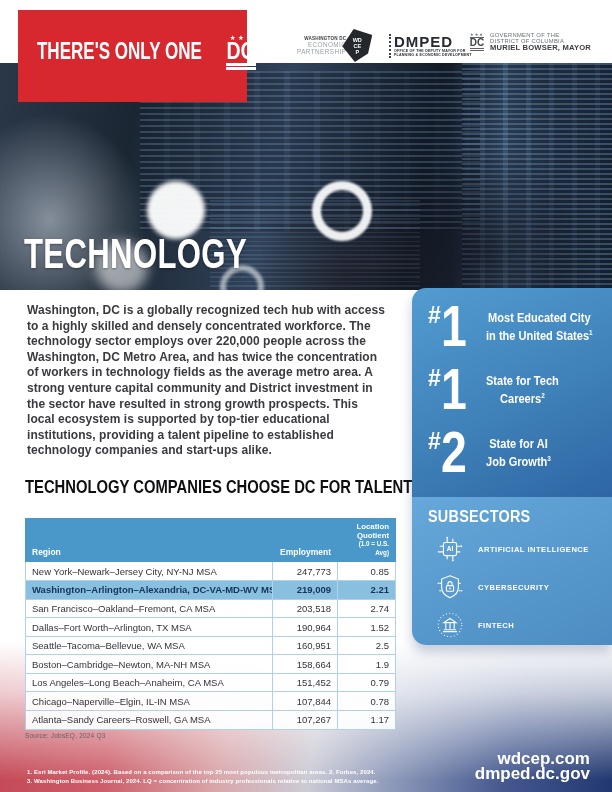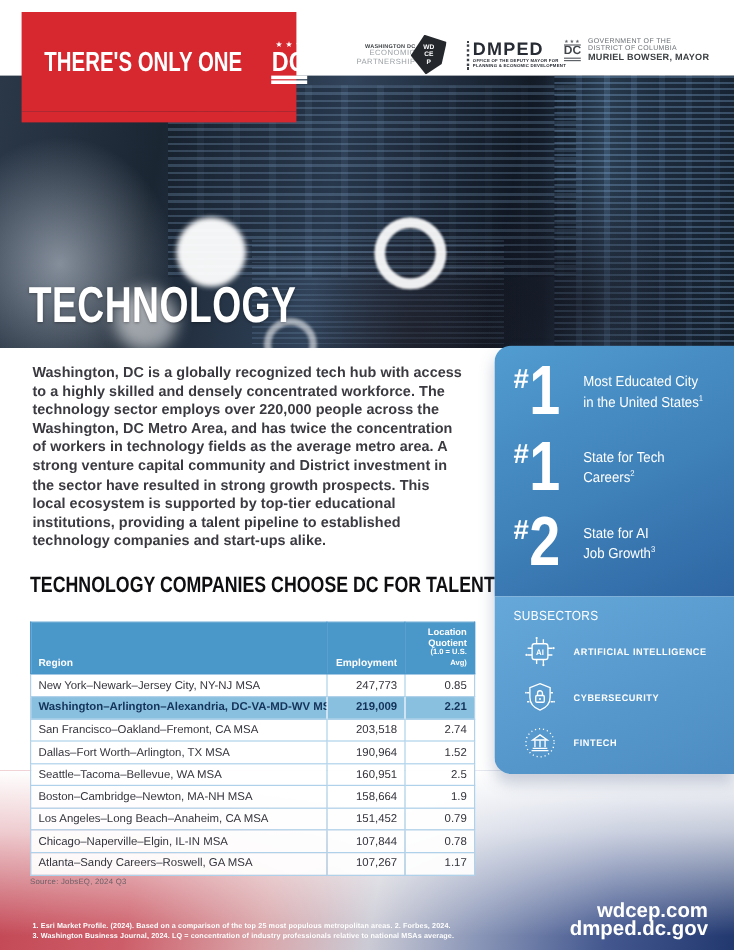--- a/index.html
+++ b/index.html
@@ -96,26 +96,26 @@
 
   
   .panel { position:absolute; left:412px; top:288px; width:200px; height:357px; z-index:3;
     border-radius:14px 0 0 14px; overflow:hidden; box-shadow:0 7px 12px rgba(70,90,130,.3); }
   .panel-stats { height:209px; padding:13px 0 0 16px; display:flex; flex-direction:column; gap:12px;
     background:linear-gradient(155deg,#519CD1 0%,#3F81B9 55%,#2E66A3 100%); }
   .stat { display:flex; align-items:flex-start; height:51px; }
   .stat-num { width:58px; display:flex; color:#fff; flex:none; }
   .stat-hash { font-size:23px; font-weight:800; line-height:22px; margin-top:3px; }
   .stat-digit { font-size:58px; font-weight:800; line-height:50px; transform:scaleX(.8); transform-origin:0 0; letter-spacing:-2px; }
-  .stat-label { margin-top:11px; color:#fff; font-size:12px; line-height:13.8px; font-weight:400; }
+  .stat-label { margin-top:11px; color:#fff; font-size:12px; line-height:13.8px; font-weight:700;text-align:center; }
   .stat-label .inner { display:inline-block; transform:scaleX(.92); transform-origin:0 0; white-space:nowrap; }
   .stat-label sup { font-size:7px; }
   .panel-sub { height:148px; padding:11px 0 0 16px;
     background:linear-gradient(155deg,#65A8D9 0%,#4C8CC2 100%); }
-  .sub-heading { color:#fff; font-size:11px; font-weight:400; letter-spacing:.3px; }
+  .sub-heading { color:#fff; font-size:16px; font-weight:700; letter-spacing:.3px; }
   .sub-item { display:flex; align-items:center; gap:13px; margin-top:8px; }
   .sub-item:first-of-type { margin-top:7px; }
   .sub-icon { width:30px; height:30px; margin-left:7px; flex:none; }
   .sub-label { color:#fff; font-size:8px; font-weight:700; letter-spacing:.5px; transform:scaleX(.95); transform-origin:0 50%; white-space:nowrap; }
 
   
   .footer { position:absolute; left:0; bottom:0; width:612px; height:150px; z-index:1;
     background:linear-gradient(100deg,#C24553 0%,#CD5E69 20%,#D9A6AA 38%,#CBCBD5 52%,#8B97B8 66%,#44588F 83%,#21386F 100%); }
   .footer::before { content:''; position:absolute; inset:0;
     background:linear-gradient(to bottom,#fff 0%,rgba(255,255,255,.72) 34%,rgba(255,255,255,0) 92%); }

